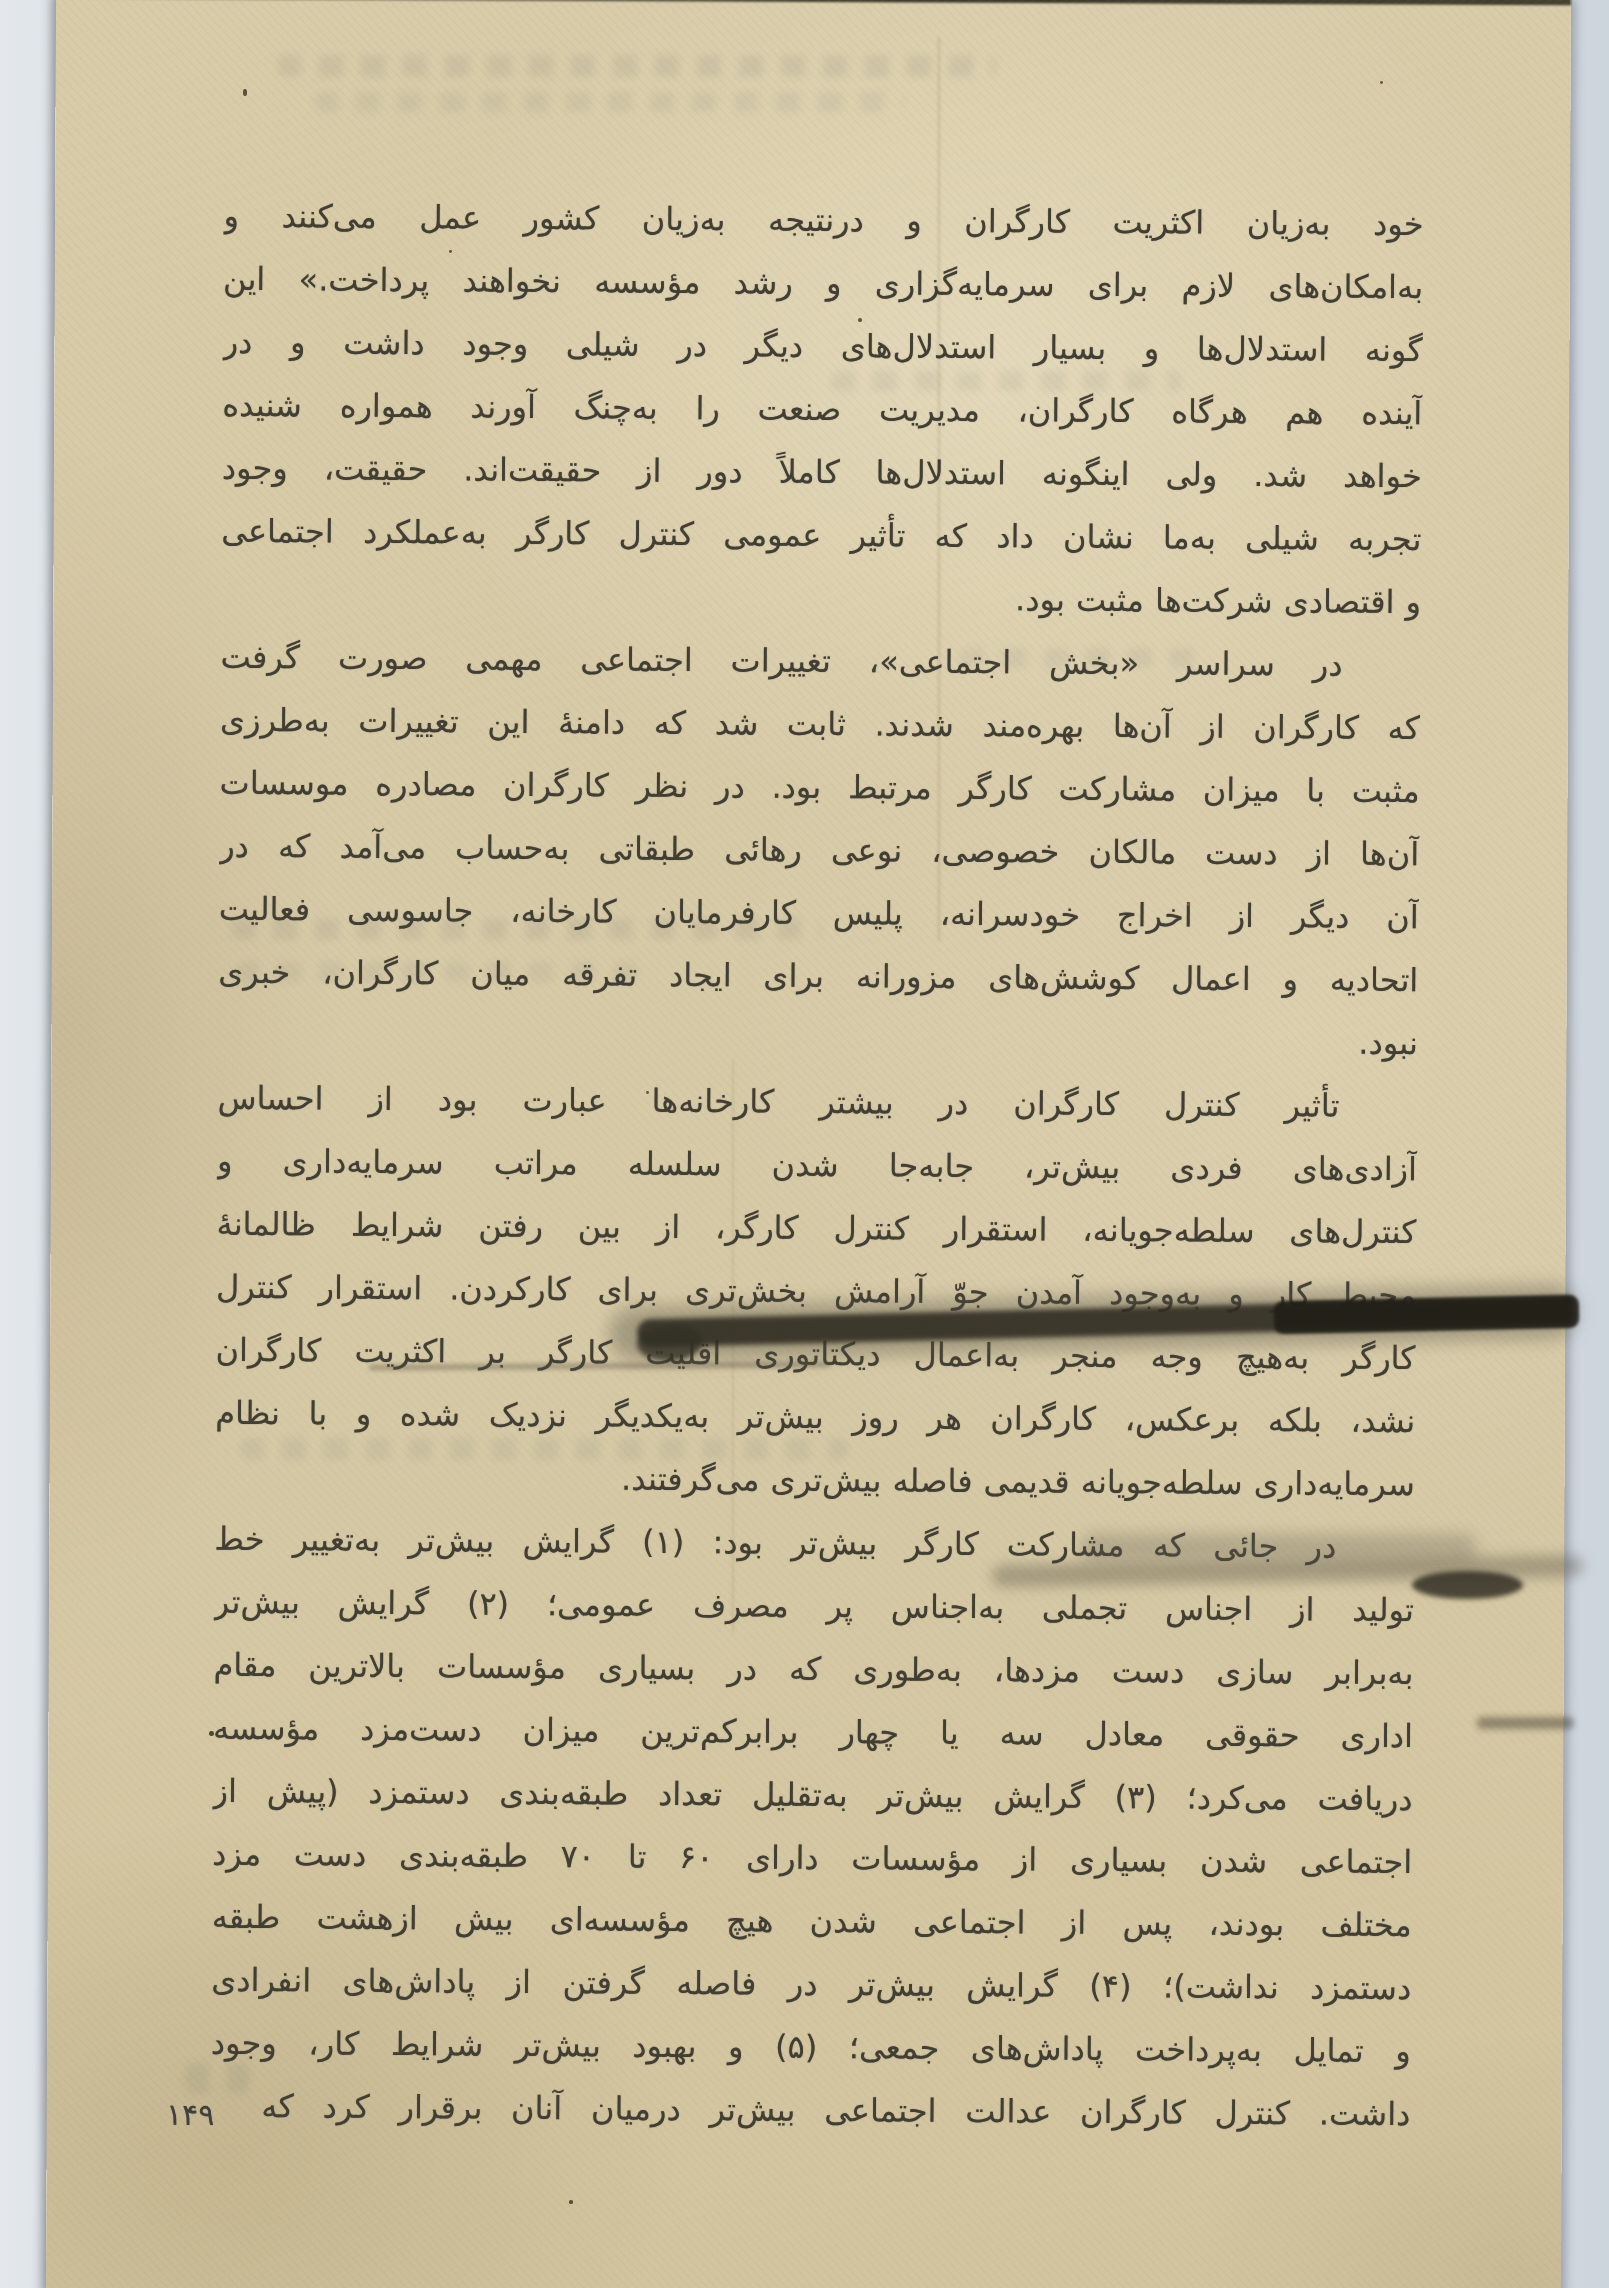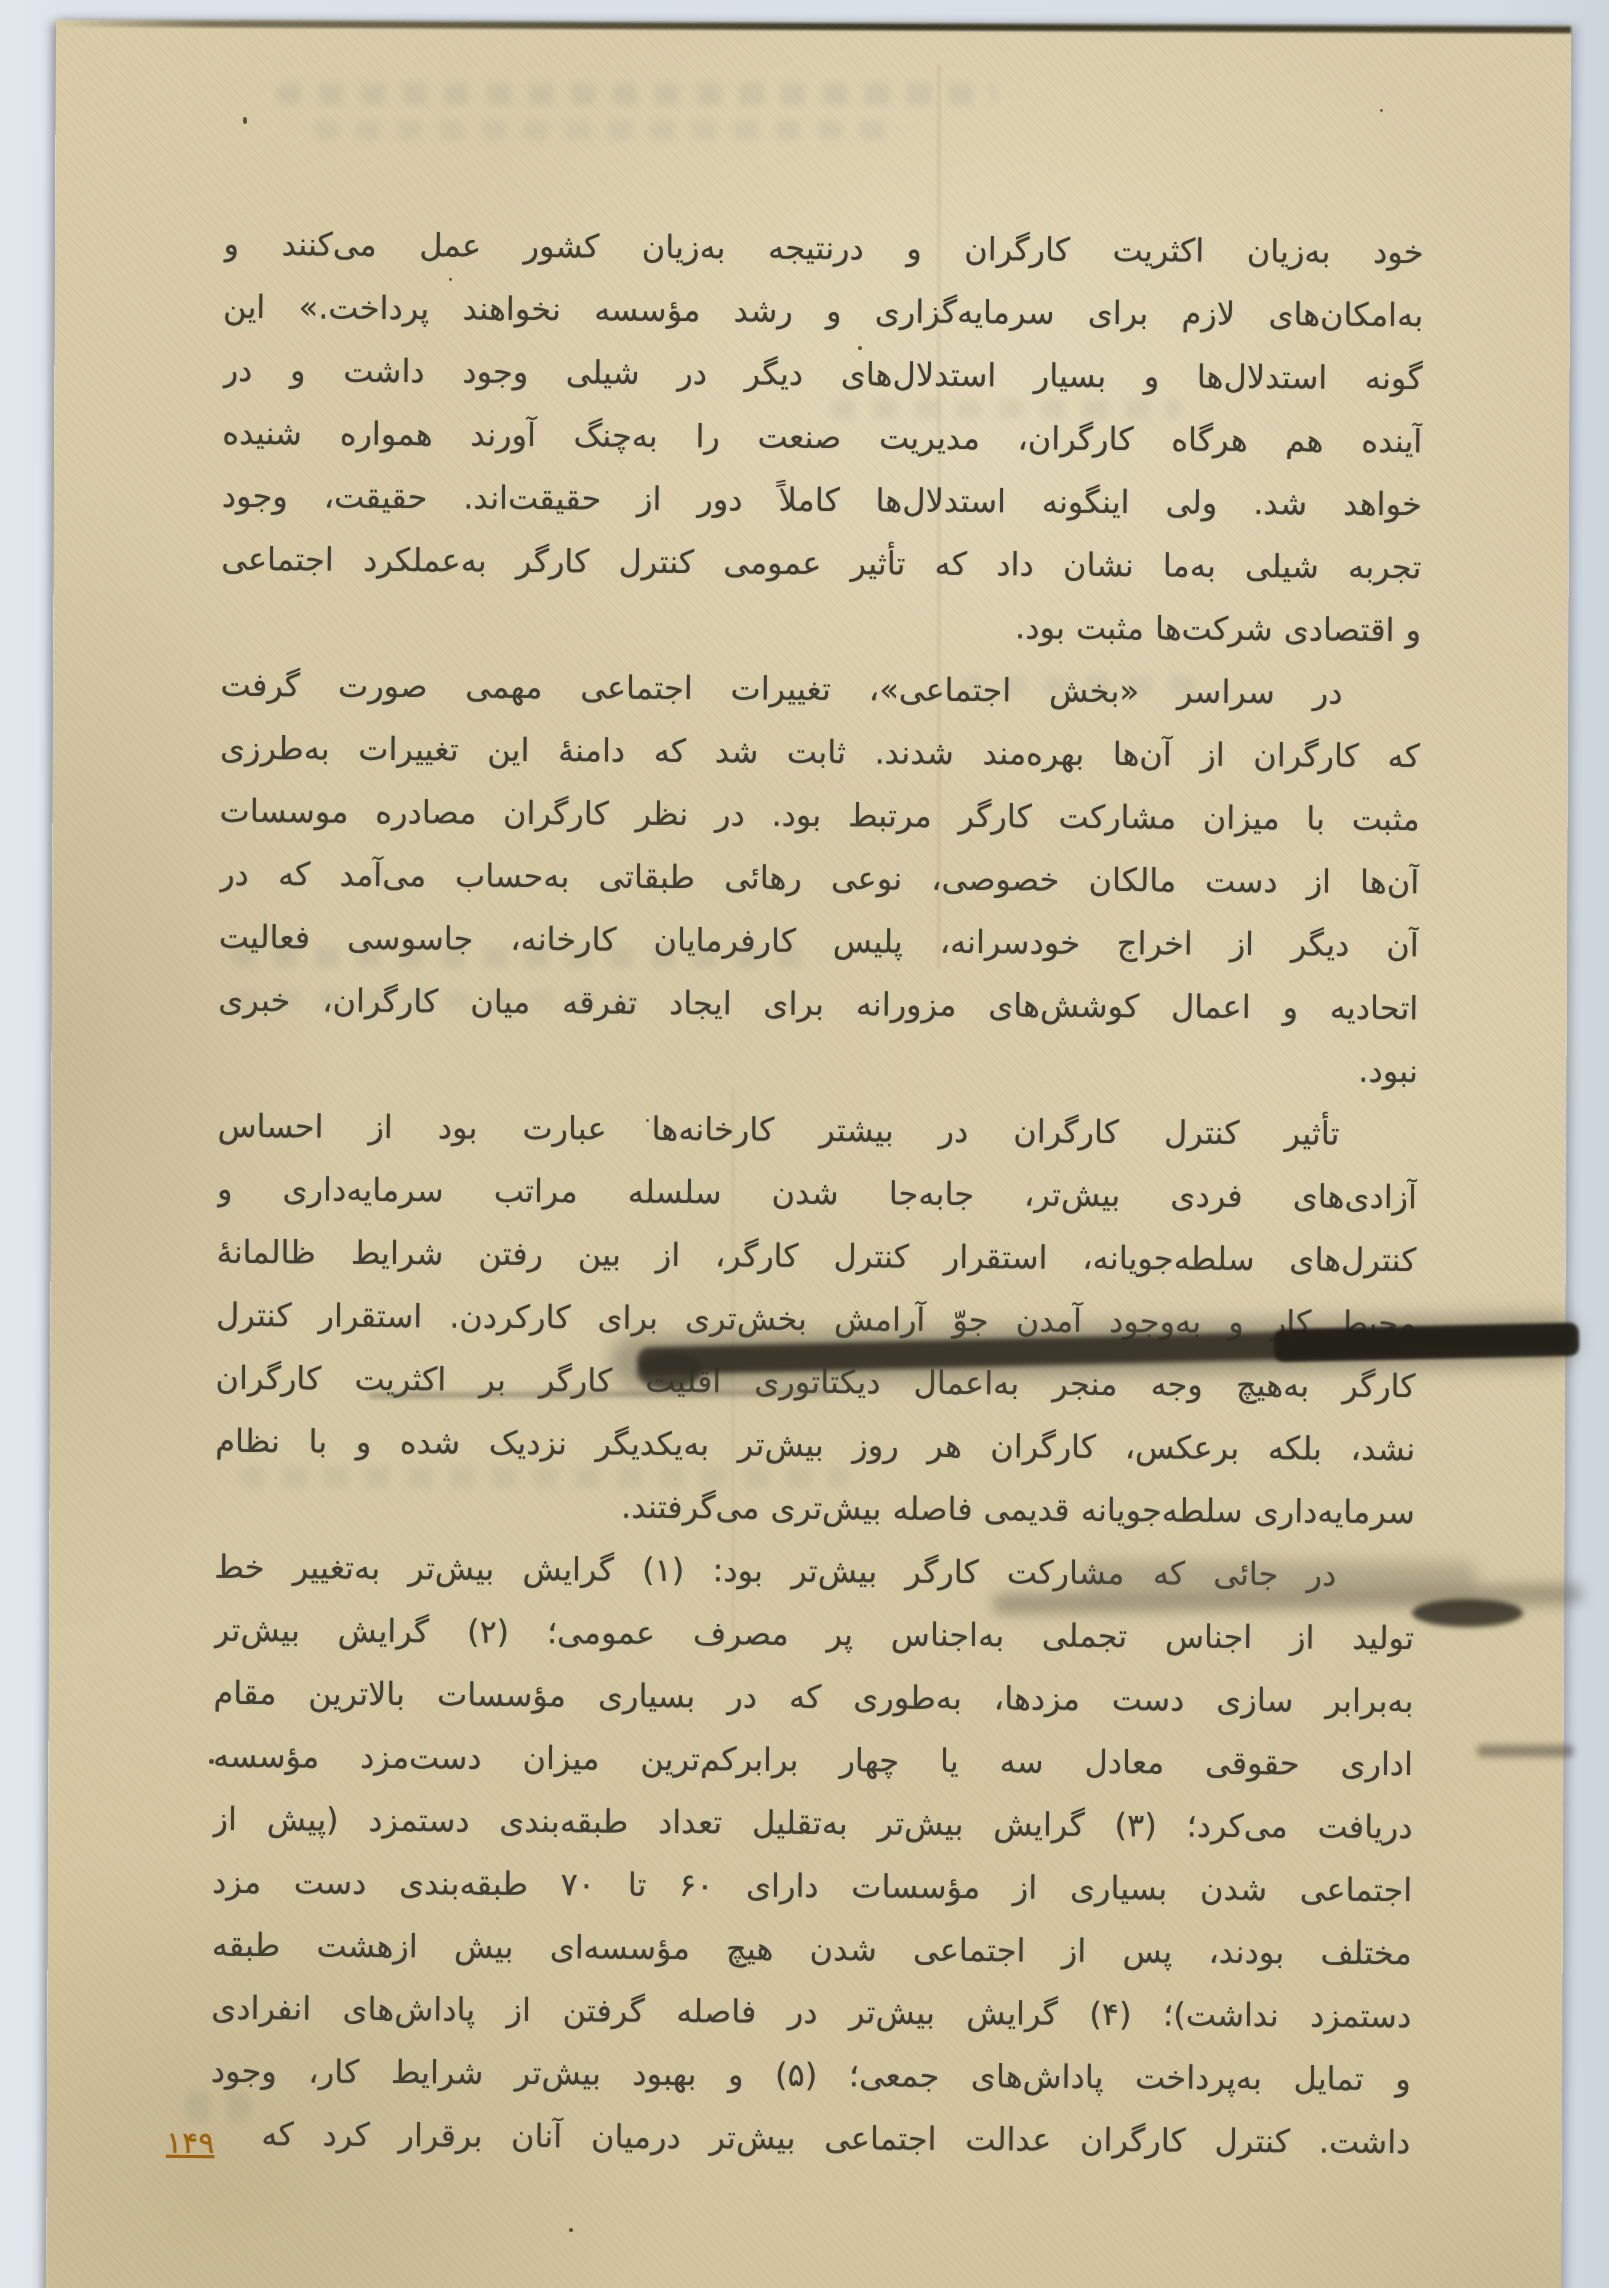--- a/index.html
+++ b/index.html
@@ -1,21 +1,21 @@
 <!DOCTYPE html>
 <html style="font-size:14.8px"><head>
 <meta charset="utf-8">
 <style>
   html,body{margin:0;padding:0;}
   body{
     width:1610px;height:2289px;position:relative;overflow:hidden;
     background:linear-gradient(90deg,#e4e8ec 0%,#dde3e9 4%,#d5dce3 93%,#ccd4dc 100%);
     font-family:"DejaVu Sans",sans-serif;
   }
-  .scan{position:absolute;inset:0;margin-top:28px;}
+  .scan{position:absolute;inset:0;}
   .paper{
     position:absolute;left:51px;top:-5.5px;width:1515px;height:2300px;
     transform:rotate(0.25deg);transform-origin:50% 50%;
     background:
       radial-gradient(ellipse 831px 646px at 62% 16%, rgba(238,230,203,0.5), rgba(238,230,203,0) 70%),
       radial-gradient(ellipse 784px 831px at 82% 45%, rgba(228,218,190,0.35), rgba(228,218,190,0) 72%),
       radial-gradient(ellipse 646px 480px at 12% 94%, rgba(140,120,80,0.20), rgba(140,120,80,0) 70%),
       radial-gradient(ellipse 388px 831px at 1% 45%, rgba(150,130,92,0.22), rgba(150,130,92,0) 70%),
       radial-gradient(ellipse 461px 351px at 97% 99%, rgba(150,132,95,0.16), rgba(150,132,95,0) 70%),
       linear-gradient(180deg,#d8cba8 0%,#d6c9a6 55%,#d1c49e 100%);
@@ -41,24 +41,23 @@
   }
   .line{
     line-height:63px;height:63px;overflow:hidden;
     text-align:justify;text-align-last:justify;
   }
   .line.para-end{text-align-last:right;}
   .line.indent{padding-right:78px;}
   .line.pad-left{padding-left:51px;}
   .page-number{
     position:absolute;left:166px;top:2097px;
-    direction:rtl;color:#a16207;font-size:30px;letter-spacing:1.8px;
+    direction:rtl;color:#404040;font-size:30px;letter-spacing:1.8px;
     text-shadow:0 0 0.9px rgba(62,58,48,0.55);
     transform:rotate(0.4deg);
-    text-decoration:underline;
   }
   .ghost{position:absolute;opacity:0.13;filter:blur(3.7px);border-radius:9.2px;
     background:repeating-linear-gradient(90deg, rgba(108,118,112,0.95) 0 24px, rgba(108,118,112,0) 24px 42px);}
   .smudge{position:absolute;}
   .crease{position:absolute;filter:blur(1.4px);}
   .speck{position:absolute;border-radius:50%;}
 </style>
 </head>
 <body>
 

